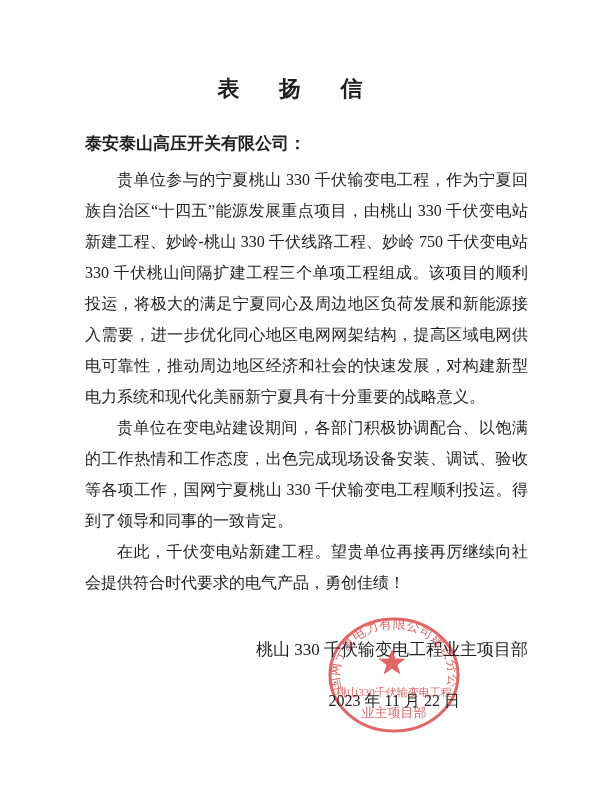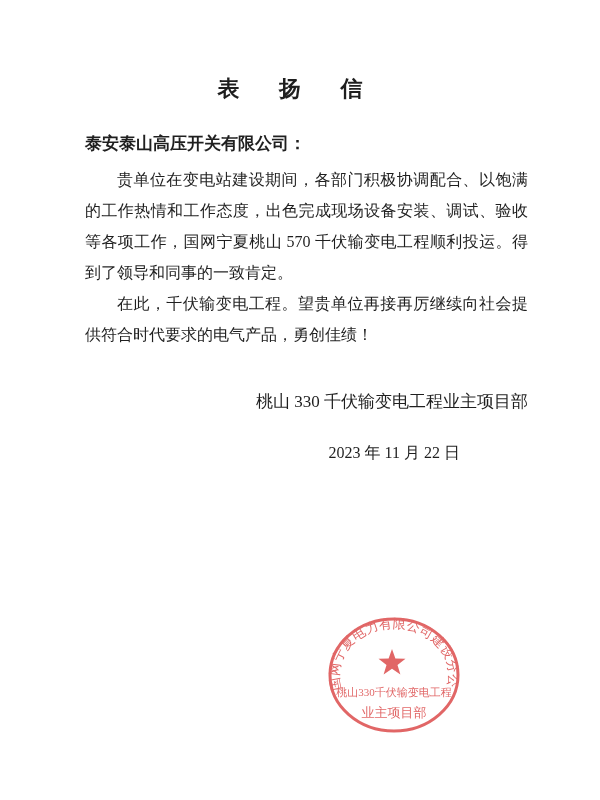--- a/index.html
+++ b/index.html
@@ -85,22 +85,23 @@
     <text x="68" y="90" text-anchor="middle" font-size="11" fill="#dd5252" font-family="Liberation Serif, serif">桃山330千伏输变电工程</text>
     <text x="68" y="111" text-anchor="middle" font-size="13" fill="#dd5252" font-family="Liberation Serif, serif">业主项目部</text>
   </svg>
 
   <div class="content">
     <div class="title">表 扬 信</div>
 
     <div class="salutation">泰安泰山高压开关有限公司：</div>
 
     <div class="body-text">
-      <p>贵单位在变电站建设期间，各部门积极协调配合、以饱满的工作热情和工作态度，出色完成现场设备安装、调试、验收等各项工作，国网宁夏桃山 570 千伏输变电工程顺利投运。得到了领导和同事的一致肯定。</p>
-      <p>在此，千伏输变电工程。望贵单位再接再厉继续向社会提供符合时代要求的电气产品，勇创佳绩！</p>
+      <p>贵单位参与的宁夏桃山 330 千伏输变电工程，作为宁夏回族自治区“十四五”能源发展重点项目，由桃山 330 千伏变电站新建工程、妙岭-桃山 330 千伏线路工程、妙岭 750 千伏变电站 330 千伏桃山间隔扩建工程三个单项工程组成。该项目的顺利投运，将极大的满足宁夏同心及周边地区负荷发展和新能源接入需要，进一步优化同心地区电网网架结构，提高区域电网供电可靠性，推动周边地区经济和社会的快速发展，对构建新型电力系统和现代化美丽新宁夏具有十分重要的战略意义。</p>
+      <p>贵单位在变电站建设期间，各部门积极协调配合、以饱满的工作热情和工作态度，出色完成现场设备安装、调试、验收等各项工作，国网宁夏桃山 330 千伏输变电工程顺利投运。得到了领导和同事的一致肯定。</p>
+      <p>在此，千伏变电站新建工程。望贵单位再接再厉继续向社会提供符合时代要求的电气产品，勇创佳绩！</p>
     </div>
 
     <div class="signature">桃山 330 千伏输变电工程业主项目部</div>
 
     <div class="date-line">2023 年 11 月 22 日</div>
   </div>
 
 </div>
 
 </body></html>

